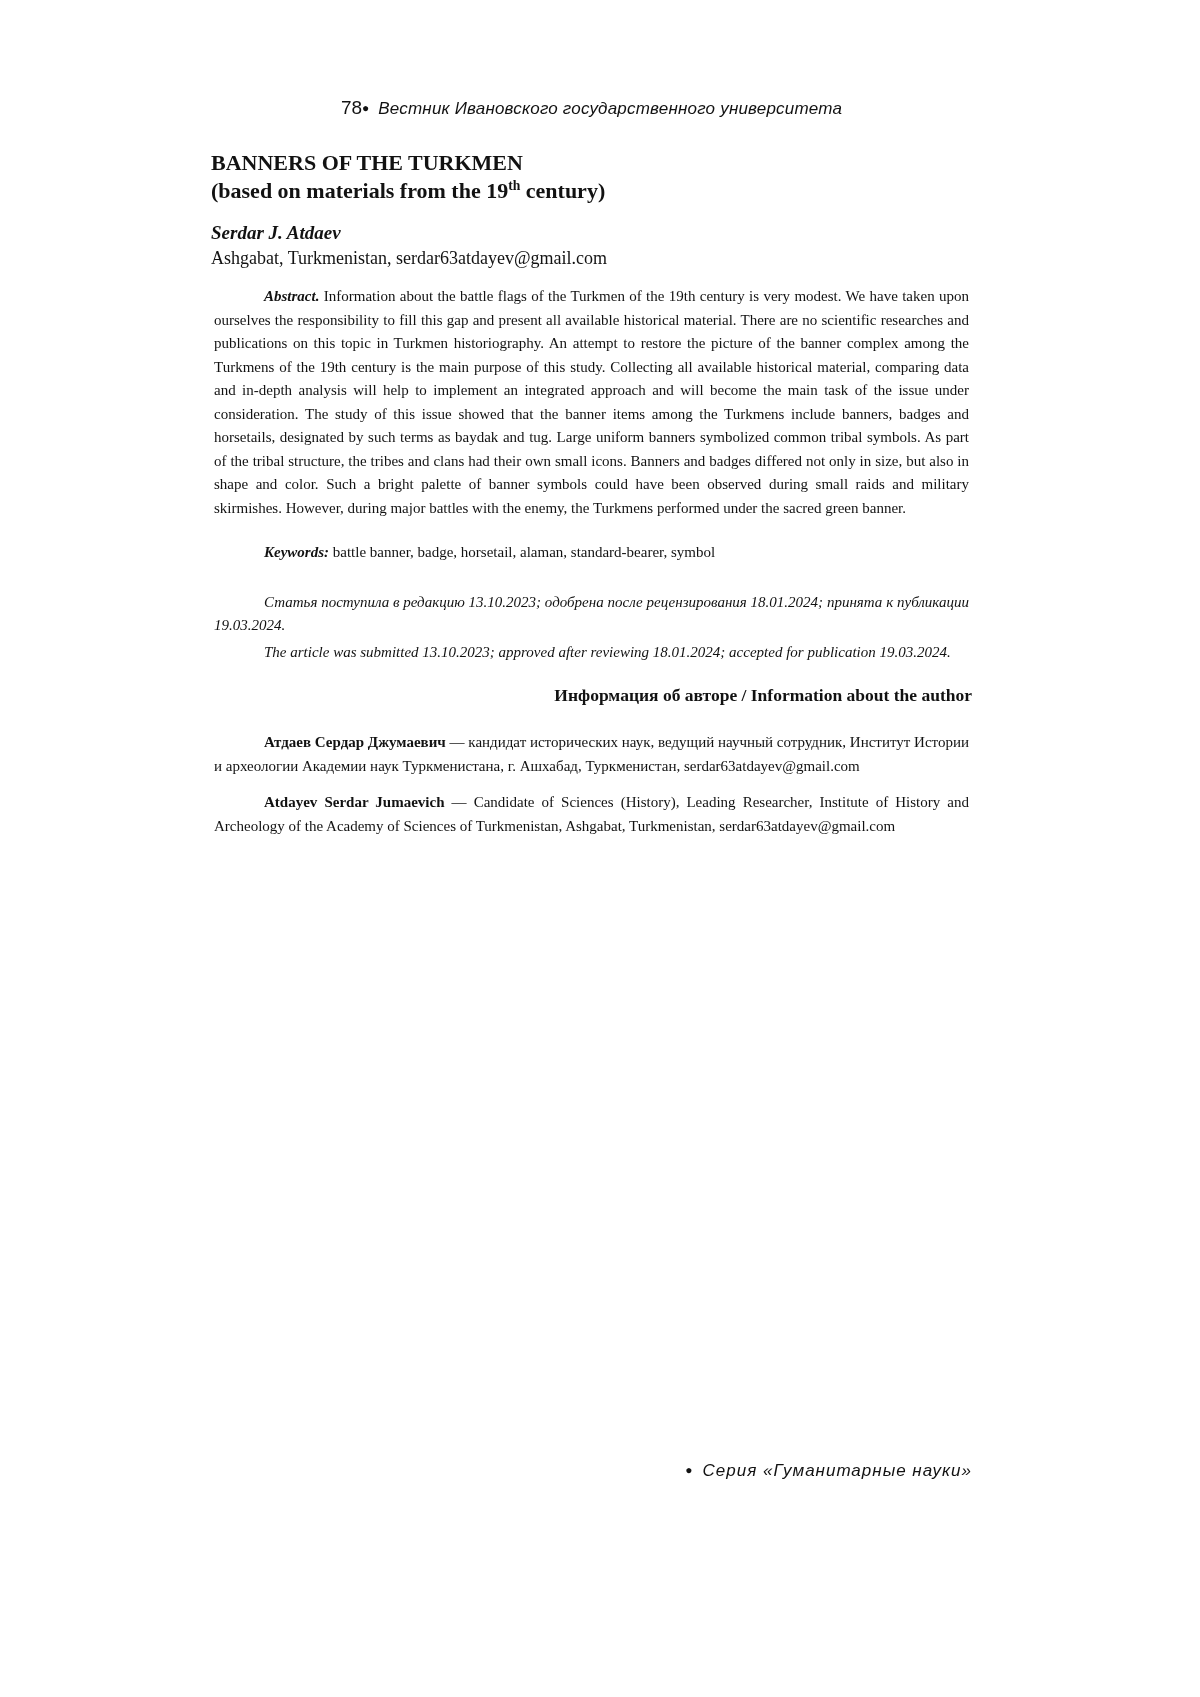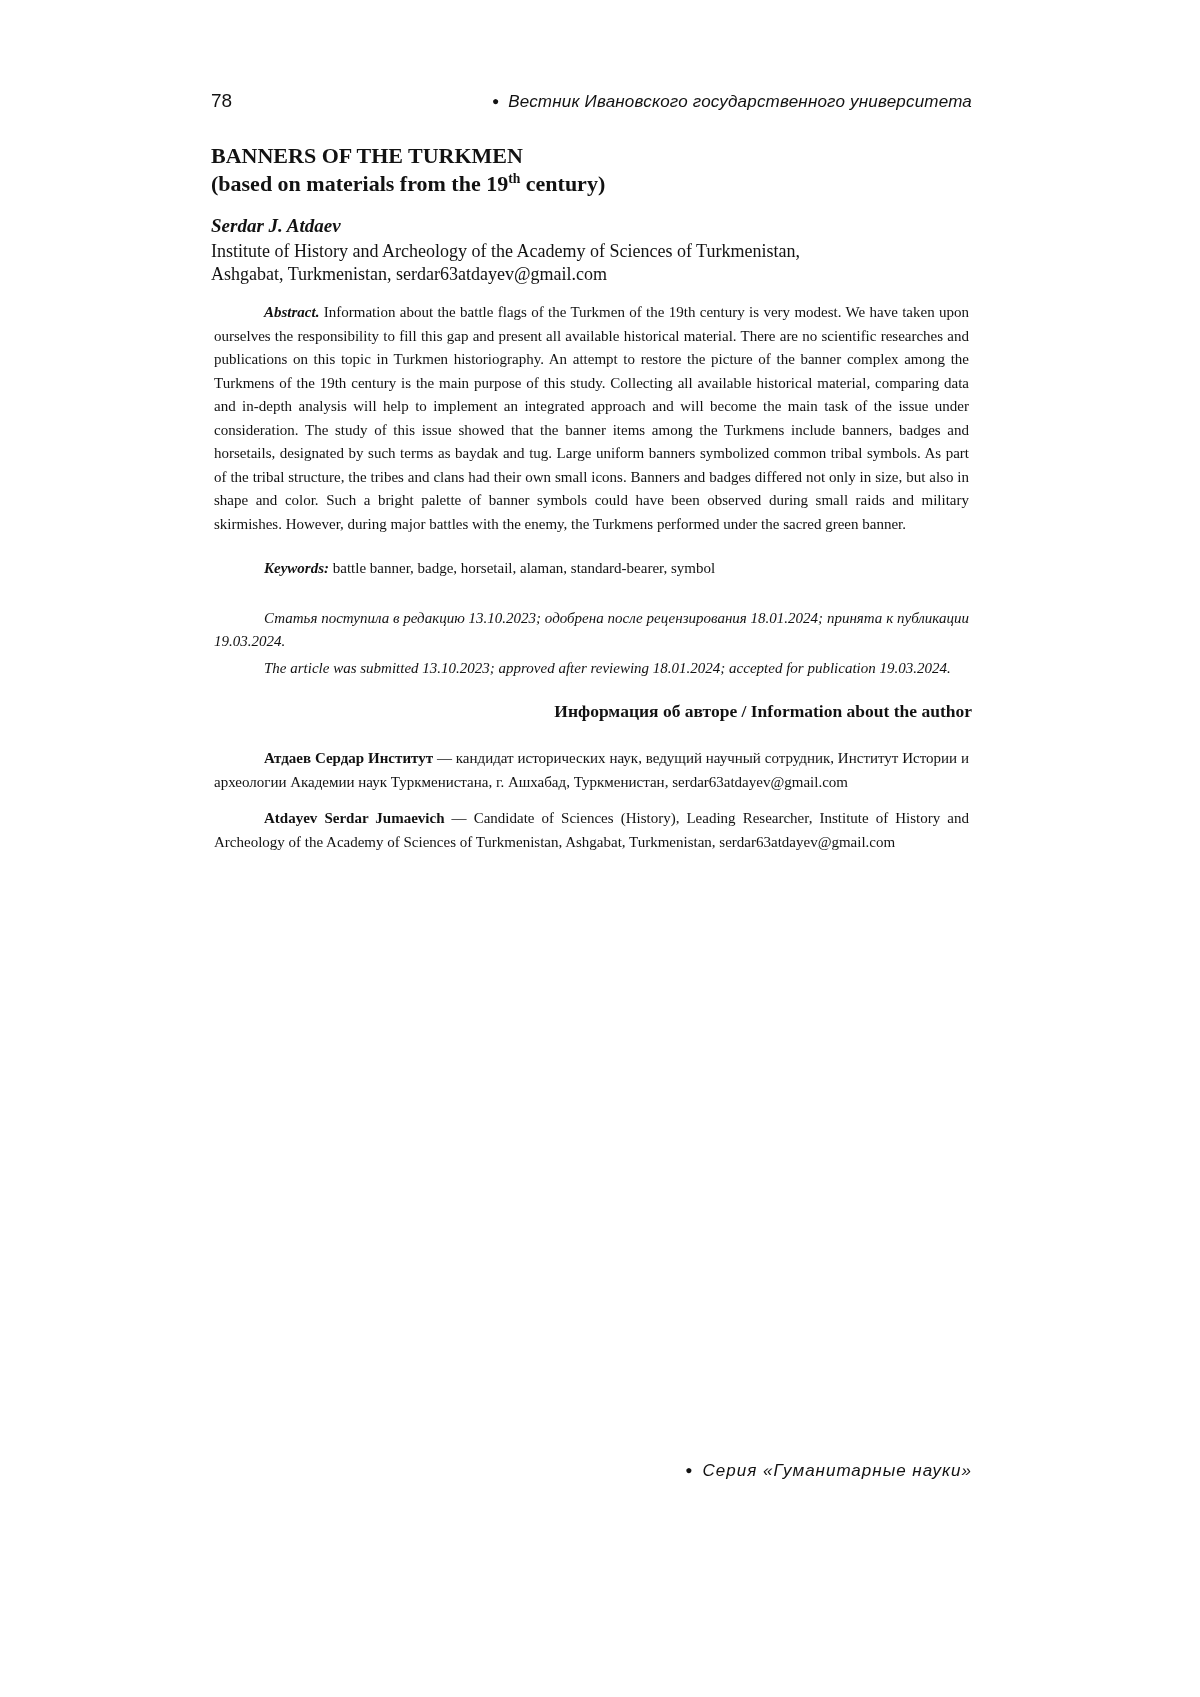--- a/index.html
+++ b/index.html
@@ -14,24 +14,25 @@
   }
   .content {
     position: absolute;
     left: 211px;
     top: 0;
     width: 761px;
   }
   
   .header {
     display: flex;
-    justify-content: space-between;
+    justify-content: center;
     align-items: baseline;
     padding-top: 90px;
     font-family: "Liberation Sans", sans-serif;
+    margin-top: 7px;
   }
   .page-num { font-size: 19px; }
   .running { font-style: italic; font-size: 17px; letter-spacing: 0.2px; }
   .bullet {
     font-style: normal;
     font-size: 12px;
     vertical-align: 2px;
     margin-right: 9px;
     letter-spacing: 0;
   }
@@ -108,37 +109,36 @@
     </div>
 
     <h1 class="title"><span>BANNERS OF THE TURKMEN</span><br>
       <span><span>(based on materials from the 19</span><sup>th</sup>
         <span>century)</span></span>
     </h1>
 
     <div class="author">Serdar J. Atdaev</div>
 
     <div class="affiliation">
-      <div>Institute of History and Archeology of the Academy of Sciences of Turkmenistan,</div>
       <div>Ashgabat, Turkmenistan, serdar63atdayev@gmail.com</div>
     </div>
 
     <p class="para abstract" lang="en"><span class="lbl">Abstract.</span>
       <span>Information about the battle flags of the Turkmen of the 19th century is very modest. We have taken upon ourselves the responsibility to fill this gap and present all available historical material. There are no scientific researches and publications on this topic in Turkmen historiography. An attempt to restore the picture of the banner complex among the Turkmens of the 19th century is the main purpose of this study. Collecting all available historical material, comparing data and in-depth analysis will help to implement an integrated approach and will become the main task of the issue under consideration. The study of this issue showed that the banner items among the Turkmens include banners, badges and horsetails, designated by such terms as baydak and tug. Large uniform banners symbolized common tribal symbols. As part of the tribal structure, the tribes and clans had their own small icons. Banners and badges differed not only in size, but also in shape and color. Such a bright palette of banner symbols could have been observed during small raids and military skirmishes. However, during major battles with the enemy, the Turkmens performed under the sacred green banner.</span></p>
 
     <p class="para keywords" lang="en"><span class="lbl">Keywords:</span>
       <span>battle banner, badge, horsetail, alaman, standard-bearer, symbol</span></p>
 
 
     <p class="para dates-ru" lang="ru">Статья поступила в редакцию 13.10.2023; одобрена после рецензирования 18.01.2024; принята к публикации 19.03.2024.</p>
     <p class="para dates-en" lang="en">The article was submitted 13.10.2023; approved after reviewing 18.01.2024; accepted for publication 19.03.2024.</p>
 
     <div class="info-heading">Информация об авторе / Information about the author</div>
 
-    <p class="para info-ru" lang="ru"><span class="name">Атдаев Сердар Институт</span>
+    <p class="para info-ru" lang="ru"><span class="name">Атдаев Сердар Джумаевич</span>
       <span>— кандидат исторических наук, ведущий научный сотрудник, Институт Истории и археологии Академии наук Туркменистана, г. Ашхабад, Туркменистан, serdar63atdayev@gmail.com</span></p>
 
     <p class="para info-en" lang="en"><span class="name">Atdayev Serdar Jumaevich</span>
       <span>— Candidate of Sciences (History), Leading Researcher, Institute of History and Archeology of the Academy of Sciences of Turkmenistan, Ashgabat, Turkmenistan, serdar63atdayev@gmail.com</span></p>
 
   </div>
 
   <div class="footer"><span class="bullet">●</span><span>Серия «Гуманитарные науки»</span></div>
 </div>
 

